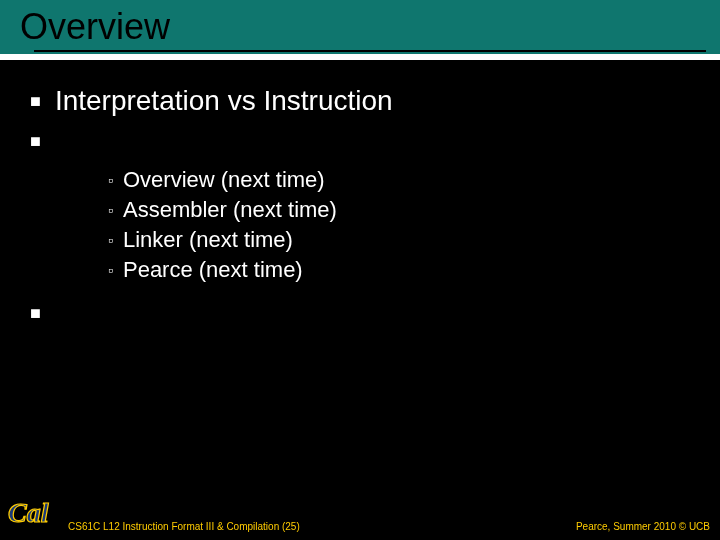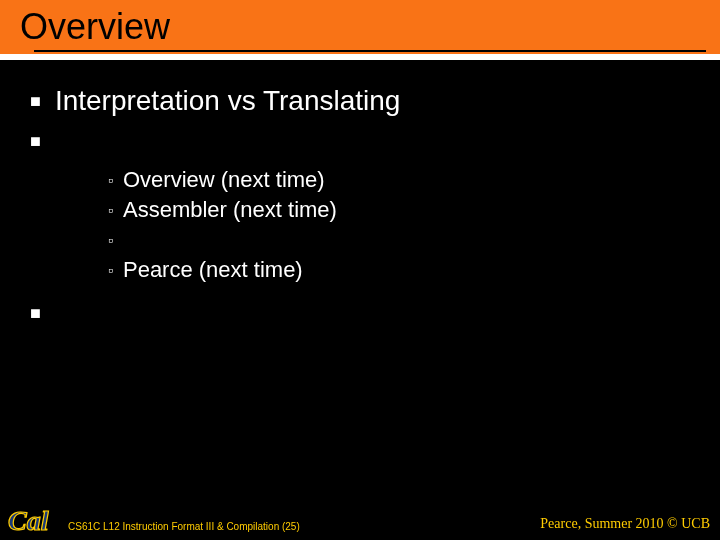--- a/index.html
+++ b/index.html
@@ -3,21 +3,21 @@
 <meta charset="utf-8">
 <style>
   * { margin: 0; padding: 0; box-sizing: border-box; }
   html, body { width: 720px; height: 540px; overflow: hidden; }
   body {
     background: #000;
     font-family: Arial, Helvetica, sans-serif;
     position: relative;
   }
   .title-band {
-    background: #f97316;
+    background: #0f766e;
     width: 100%;
     padding: 6px 0 2px 20px;
   }
   .title-text {
     color: #000;
     font-size: 36px;
     font-weight: 400;
   }
   .title-underline {
     height: 2px;
@@ -81,62 +81,62 @@
     left: 68px;
     bottom: 8px;
     color: #ffcc00;
     font-size: 10px;
   }
   .footer-right {
     position: absolute;
     right: 10px;
     bottom: 8px;
     color: #ffcc00;
-    font-size: 14px;
-    font-family: Liberation Serif, serif;
+    font-size: 10px;
   }
   .cal-logo {
     position: absolute;
     left: 4px;
-    bottom: 0;
+    bottom: 8px;
     width: 56px;
     height: 40px;
   }
   .cal-logo svg { width: 56px; height: 40px; }
 </style>
 </head>
 <body>
 
 <div class="title-band">
   <div class="title-text">Overview</div>
   <div class="title-underline"></div>
 </div>
 <div class="title-gap"></div>
 
 <div class="content">
   <ul class="lvl1">
     <li>
       <span class="bullet">■</span>
-      <span class="txt">Interpretation vs Translating</span>
+      <span class="txt">Interpretation vs Instruction</span>
     </li>
     <li>
       <span class="bullet">■</span>
     </li>
   </ul>
   <ul class="lvl2">
     <li>
       <span class="bullet">▫</span>
       <span class="txt">Overview (next time)</span>
     </li>
     <li>
       <span class="bullet">▫</span>
       <span class="txt">Assembler (next time)</span>
     </li>
     <li>
       <span class="bullet">▫</span>
+      <span class="txt">Linker (next time)</span>
     </li>
     <li>
       <span class="bullet">▫</span>
       <span class="txt">Pearce (next time)</span>
     </li>
   </ul>
   <ul class="lvl1">
     <li>
       <span class="bullet">■</span>
     </li>

